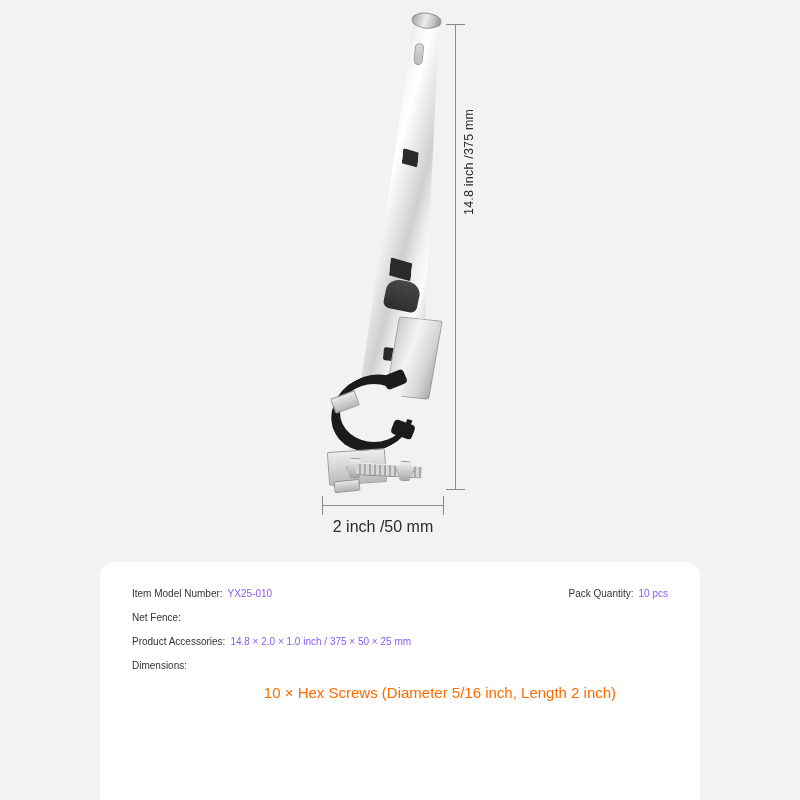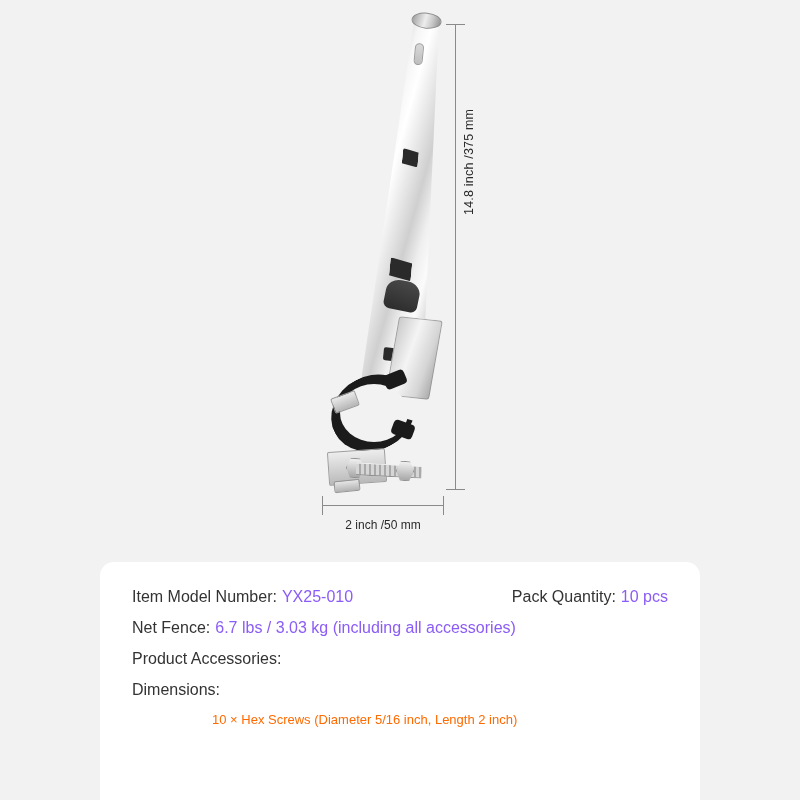--- a/index.html
+++ b/index.html
@@ -263,53 +263,54 @@
     background: #8a8a8a;
   }
   .dim-h .tick.l { left: 0; }
   .dim-h .tick.r { right: 0; }
   .dim-h-label {
     position: absolute;
     left: 322px;
     top: 518px;
     width: 122px;
     text-align: center;
-    font-size: 12px;
+    font-size: 16px;
     color: #2a2a2a;
     white-space: nowrap;
   }
 
   
   .spec-card {
     position: absolute;
     left: 100px;
     top: 562px;
     width: 600px;
     height: 238px;
     background: #ffffff;
     border-radius: 14px 14px 0 0;
     padding: 26px 0 0 0;
   }
   .spec-row {
     display: flex;
     align-items: baseline;
     padding: 0 32px;
     margin-bottom: 13px;
-    font-size: 16px;
+    font-size: 10px;
     color: #333333;
   }
   .spec-row .lbl { color: #333; white-space: nowrap; }
   .spec-row .val { color: #8b5cf6; margin-left: 5px; white-space: nowrap; }
   .spec-row.two-col { justify-content: space-between; }
   .spec-row .cell { display: flex; align-items: baseline; }
   .acc-cont {
     padding: 0 32px 0 112px;
     margin-bottom: 13px;
-    font-size: 13px;
+    font-size: 15px;
     color: #ff6a00;
+    text-align: center;
   }
   .acc-cont .gap { display: inline-block; width: 14px; }
 </style>
 </head>
 <body>
 
 <div id="page">
 
   <div class="product-area">
 
@@ -364,25 +365,25 @@
         <span class="val">YX25-010</span>
       </div>
       <div class="cell">
         <span class="lbl">Pack Quantity:</span>
         <span class="val">10 pcs</span>
       </div>
     </div>
 
     <div class="spec-row">
       <span class="lbl">Net Fence:</span>
-      <span class="val">6.7 lbs / 3.03 kg (including all accessories)</span>
     </div>
 
     <div class="spec-row">
       <span class="lbl">Product Accessories:</span>
+      <span class="val">14.8 × 2.0 × 1.0 inch / 375 × 50 × 25 mm</span>
     </div>
 
     <div class="spec-row">
       <span class="lbl">Dimensions:</span>
     </div>
 
     <div class="acc-cont">10 × Hex Screws (Diameter 5/16 inch, Length 2 inch)</div>
 
 
   </div>

